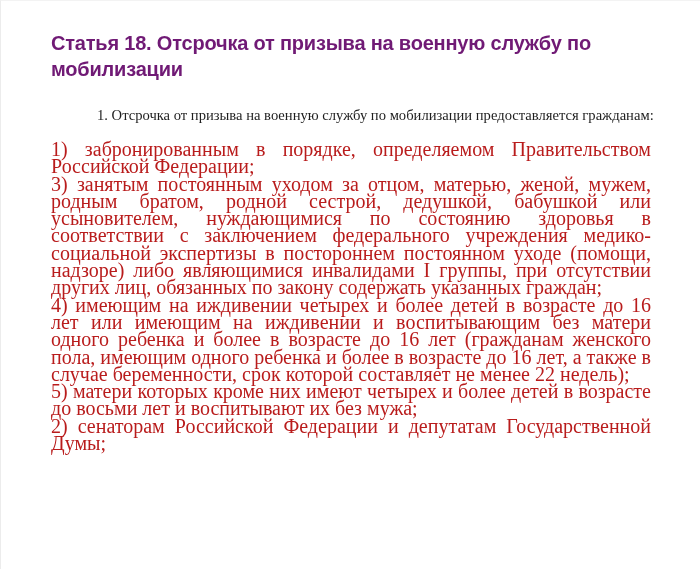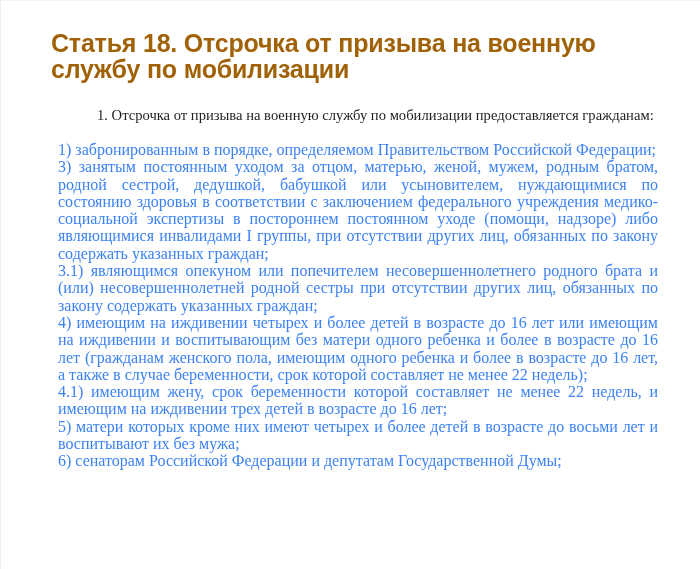--- a/index.html
+++ b/index.html
@@ -22,66 +22,63 @@
       border-left: 1px solid #ececec;
       border-top: 1px solid #f3f3f3;
     }
     .title {
       position: absolute;
       left: 50px;
       top: 29px;
       width: 600px;
       font-family: "Liberation Sans", "DejaVu Sans", sans-serif;
       font-weight: bold;
-      font-size: 25px;
+      font-size: 20px;
       line-height: 26px;
-      color: #a16207;
+      color: #701a75;
       letter-spacing: -0.2px;
     }
     .intro {
       position: absolute;
       left: 50px;
       top: 105px;
       width: 610px;
       font-family: "Liberation Serif", "DejaVu Serif", serif;
       font-size: 14.6px;
       line-height: 18px;
       color: #1e1e1e;
       margin-left: 46px;
     }
     .body {
       position: absolute;
       left: 50px;
       top: 140px;
       width: 600px;
       font-family: "Liberation Serif", "DejaVu Serif", serif;
-      font-size: 16px;
+      font-size: 20px;
       line-height: 17.3px;
-      color: #3b82f6;
+      color: #b91c1c;
       text-align: justify;
-      margin-left: 7px;
     }
     .item {
       margin: 0;
     }
     .item.item-last {
       text-align: justify;
       text-align-last: left;
     }
   </style>
 </head>
 <body>
 
 <div class="frame">
   <div class="title">Статья 18. Отсрочка от призыва на военную службу по мобилизации</div>
 
   <div class="intro">1. Отсрочка от призыва на военную службу по мобилизации предоставляется гражданам:</div>
 
   <div class="body">
     <p class="item">1) забронированным в порядке, определяемом Правительством Российской Федерации;</p>
     <p class="item">3) занятым постоянным уходом за отцом, матерью, женой, мужем, родным братом, родной сестрой, дедушкой, бабушкой или усыновителем, нуждающимися по состоянию здоровья в соответствии с заключением федерального учреждения медико-социальной экспертизы в постороннем постоянном уходе (помощи, надзоре) либо являющимися инвалидами I группы, при отсутствии других лиц, обязанных по закону содержать указанных граждан;</p>
-    <p class="item">3.1) являющимся опекуном или попечителем несовершеннолетнего родного брата и (или) несовершеннолетней родной сестры при отсутствии других лиц, обязанных по закону содержать указанных граждан;</p>
     <p class="item">4) имеющим на иждивении четырех и более детей в возрасте до 16 лет или имеющим на иждивении и воспитывающим без матери одного ребенка и более в возрасте до 16 лет (гражданам женского пола, имеющим одного ребенка и более в возрасте до 16 лет, а также в случае беременности, срок которой составляет не менее 22 недель);</p>
-    <p class="item">4.1) имеющим жену, срок беременности которой составляет не менее 22 недель, и имеющим на иждивении трех детей в возрасте до 16 лет;</p>
     <p class="item">5) матери которых кроме них имеют четырех и более детей в возрасте до восьми лет и воспитывают их без мужа;</p>
-    <p class="item">6) сенаторам Российской Федерации и депутатам Государственной Думы;</p>
+    <p class="item">2) сенаторам Российской Федерации и депутатам Государственной Думы;</p>
   </div>
 </div>
 
 </body></html>

